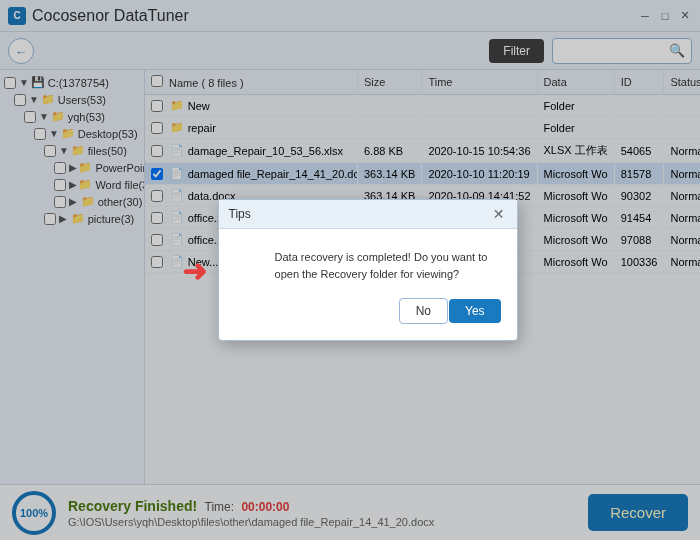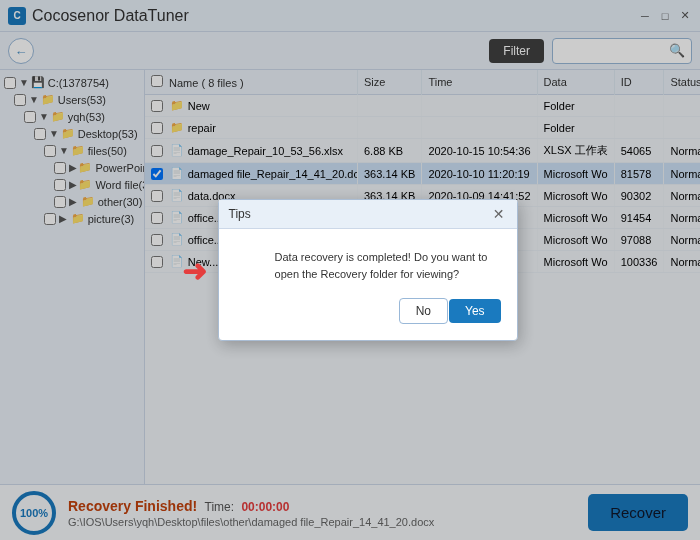--- a/index.html
+++ b/index.html
@@ -160,21 +160,21 @@
       border-radius: 50%;
       border: 4px solid #1a7abf;
       display: flex; align-items: center; justify-content: center;
       font-size: 11px; font-weight: bold; color: #1a7abf;
       flex-shrink: 0;
     }
     .status-info { flex: 1; }
     .status-path { font-size: 11px; color: #666; margin-top: 2px; }
     .recover-btn {
       background: #1a7abf;
-      color: #0f172a;
+      color: #fef9c3;
       border: none;
       padding: 10px 22px;
       border-radius: 5px;
       font-size: 15px;
       cursor: pointer;
       font-weight: 500;
     }
 
     
     .modal-overlay {
@@ -460,21 +460,21 @@
             </tbody>
         </table>
       </div>
     </div>
   </div>
 
   <div class="statusbar">
     <div class="progress-circle">100%</div>
     <div class="status-info">
       <div>
-        <span style="font-size:14px;font-weight:bold;color:#c2410c;margin-top:28px;">Recovery Finished!</span>
+        <span style="font-size:14px;font-weight:bold;color:#4d7c0f;margin-top:28px;">Recovery Finished!</span>
         <span style="color:#555;font-size:12px;margin-left:4px;">Time:</span>
         <span style="color:#e53e3e;font-size:12px;font-weight:bold;margin-left:4px;">00:00:00</span>
       </div>
       <div class="status-path">G:\IOS\Users\yqh\Desktop\files\other\damaged file_Repair_14_41_20.docx</div>
     </div>
     <button class="recover-btn">Recover</button>
   </div>
 </div>
 
 <div class="modal-overlay">

